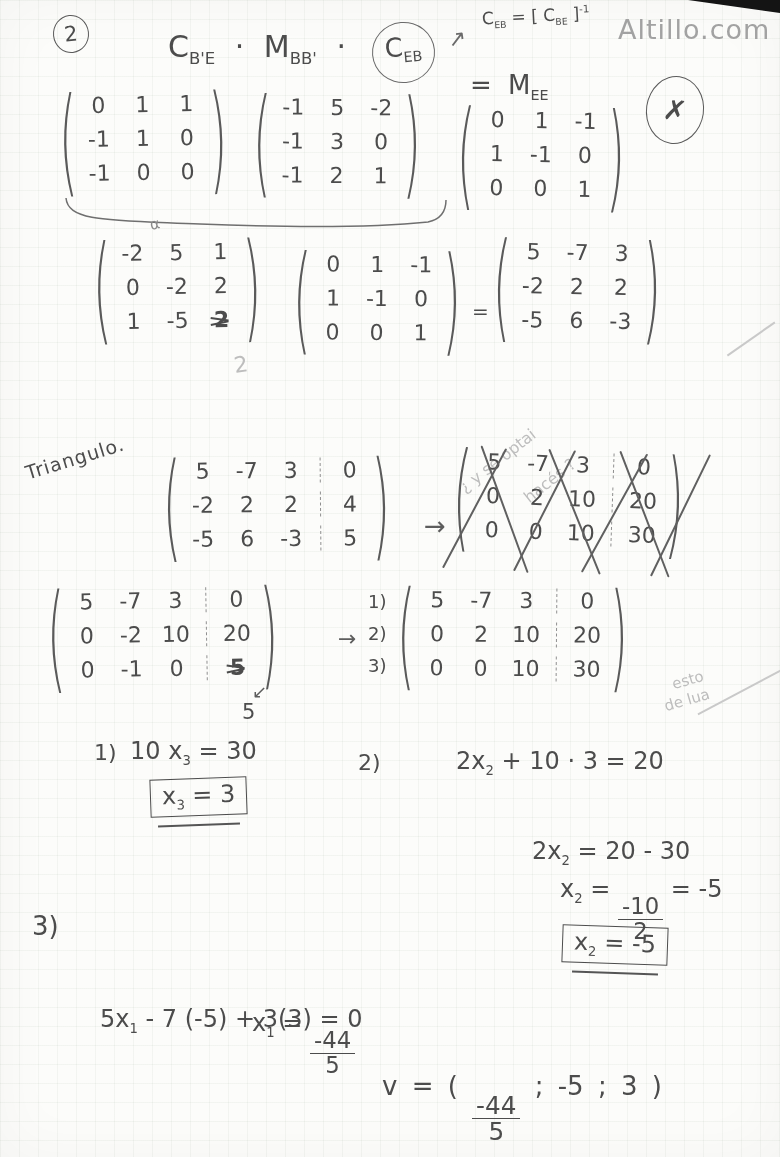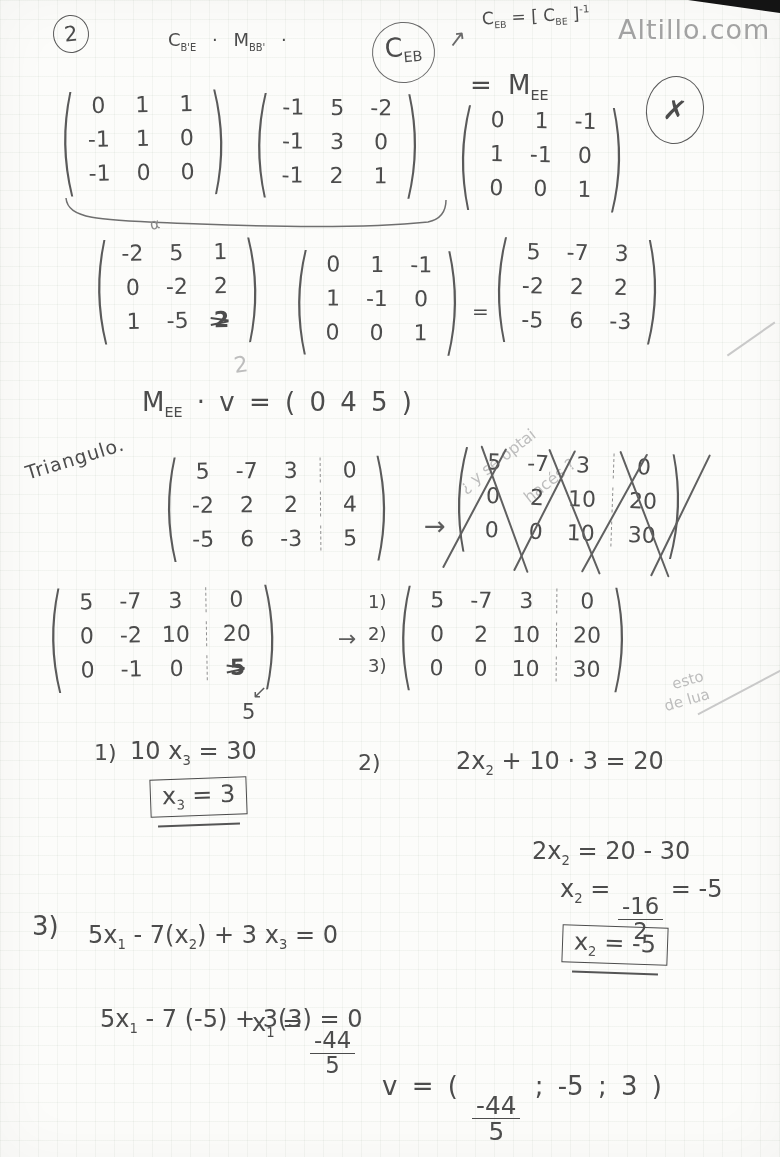--- a/index.html
+++ b/index.html
@@ -42,21 +42,21 @@
 
 <div id="paper">
 
   <div class="corner-wedge"></div>
   <div class="watermark">Altillo.com</div>
 
   <div class="circle-mark" style="left:53px;top:15px;width:34px;height:36px;transform:rotate(-6deg);">
     <span style="font-size:21px;">2</span>
   </div>
 
-  <div class="hand" style="left:168px;top:30px;font-size:18px;word-spacing:10px;">C<sub>B'E</sub> · M<sub>BB'</sub> ·</div>
+  <div class="hand" style="left:168px;top:30px;font-size:30px;word-spacing:10px;">C<sub>B'E</sub> · M<sub>BB'</sub> ·</div>
   <div class="hand" style="left:372px;top:22px;font-size:26px;">
     <span class="circled-term">C<sub>EB</sub></span>
   </div>
   <div class="hand" style="left:448px;top:26px;font-size:22px;color:#6a6a6a;transform:rotate(-8deg);">↗</div>
   <div class="hand" style="left:482px;top:6px;font-size:17px;transform:rotate(-3deg);">C<sub>EB</sub> = [ C<sub>BE</sub> ]<sup>-1</sup></div>
   <div class="hand" style="left:470px;top:48px;font-size:26px;word-spacing:8px;margin-top:23px;">= M<sub>EE</sub></div>
 
   <div class="circle-mark" style="left:646px;top:76px;width:56px;height:66px;transform:rotate(8deg);border-width:1.5px;">
     <span style="font-size:28px;">✗</span>
   </div>
@@ -154,21 +154,20 @@
         <span class="cell">2</span>
         <span class="cell">2</span>
         <span class="cell">-5</span>
         <span class="cell">6</span>
         <span class="cell">-3</span>
       </div>
     <span class="paren">)</span>
   </div>
   <div class="pencil-line" style="left:722px;top:338px;width:58px;transform:rotate(-35deg);"></div>
 
-  <div class="hand" style="left:142px;top:388px;font-size:26px;word-spacing:6px;">M<sub>EE</sub> · v = ( 0 4 5 )</div>
 
   <div class="hand faint" style="left:452px;top:452px;font-size:16px;transform:rotate(-38deg);">¿ y se optai</div>
   <div class="hand faint" style="left:520px;top:472px;font-size:16px;transform:rotate(-38deg);">hacés ?</div>
 
   <div class="hand" style="left:24px;top:448px;font-size:19px;transform:rotate(-17deg);letter-spacing:1px;">Triangulo.</div>
 
   <div class="matrix-wrap" style="left:162px;top:458px;transform:rotate(-0.5deg);">
     <span class="paren">(</span>
     <div class="mgrid" style="grid-template-columns: repeat(4, auto);">
         <span class="cell">5</span>
@@ -267,30 +266,29 @@
   <div class="hand" style="left:130px;top:738px;font-size:24px;">10 x<sub>3</sub> = 30</div>
   <div class="hand" style="left:150px;top:778px;font-size:24px;">
     <span class="result-box" style="transform:rotate(-2deg);">x<sub>3</sub> = 3</span>
   </div>
   <div class="underline-bar" style="left:158px;top:824px;width:82px;transform:rotate(-2deg);"></div>
 
   <div class="hand" style="left:358px;top:750px;font-size:22px;">2)</div>
   <div class="hand" style="left:456px;top:748px;font-size:24px;">2x<sub>2</sub> + 10 · 3 = 20</div>
   <div class="hand" style="left:532px;top:838px;font-size:24px;">2x<sub>2</sub> = 20 - 30</div>
   <div class="hand" style="left:560px;top:876px;font-size:24px;">x<sub>2</sub> = <span class="frac">
-        <span class="num">-16</span>
+        <span class="num">-10</span>
         <span class="den">2</span>
       </span> = -5</div>
   <div class="hand" style="left:562px;top:926px;font-size:24px;">
     <span class="result-box" style="transform:rotate(2deg);">x<sub>2</sub> = -5</span>
   </div>
   <div class="underline-bar" style="left:572px;top:972px;width:86px;transform:rotate(2deg);"></div>
 
   <div class="hand" style="left:32px;top:912px;font-size:26px;">3)</div>
-  <div class="hand" style="left:88px;top:922px;font-size:24px;">5x<sub>1</sub> - 7(x<sub>2</sub>) + 3 x<sub>3</sub> = 0</div>
   <div class="hand" style="left:100px;top:970px;font-size:24px;margin-top:36px;">5x<sub>1</sub> - 7 (-5) + 3(3) = 0</div>
   <div class="hand" style="left:252px;top:1010px;font-size:24px;">x<sub>1</sub> = <span class="frac">
         <span class="num">-44</span>
         <span class="den">5</span>
       </span></div>
 
   <div class="hand" style="left:382px;top:1072px;font-size:26px;word-spacing:6px;">v = ( <span class="frac">
         <span class="num">-44</span>
         <span class="den">5</span>
       </span> ; -5 ; 3 )</div>

